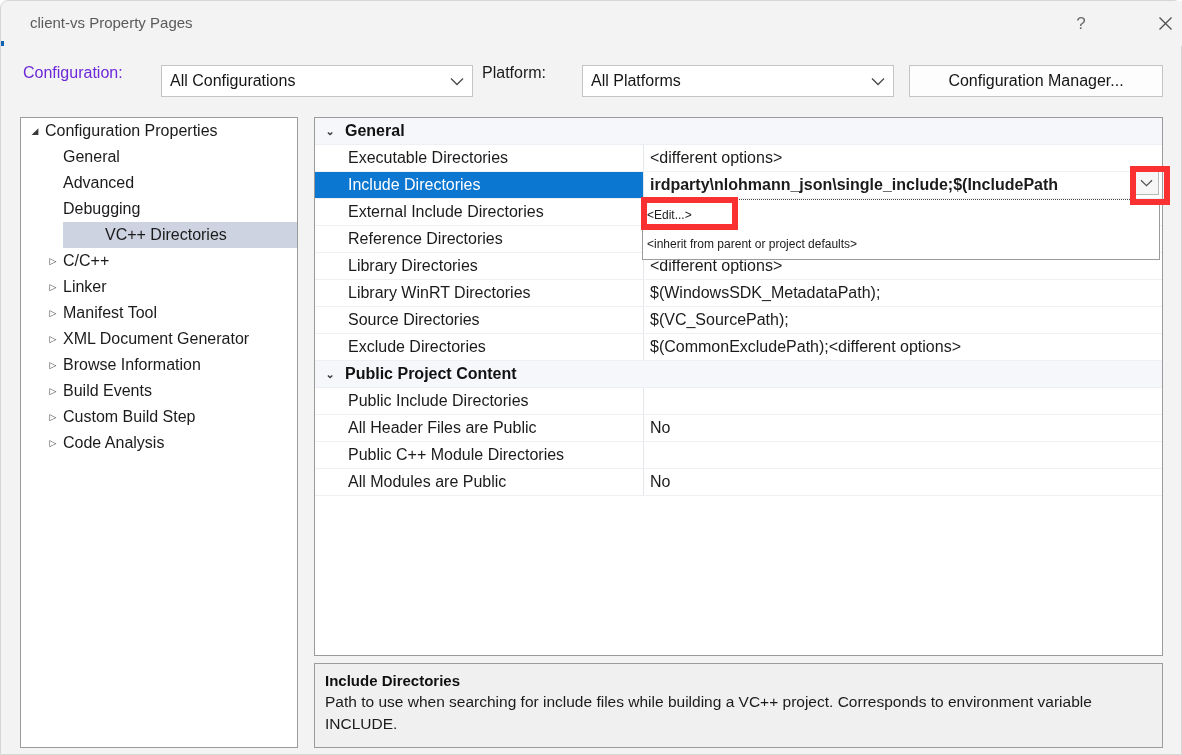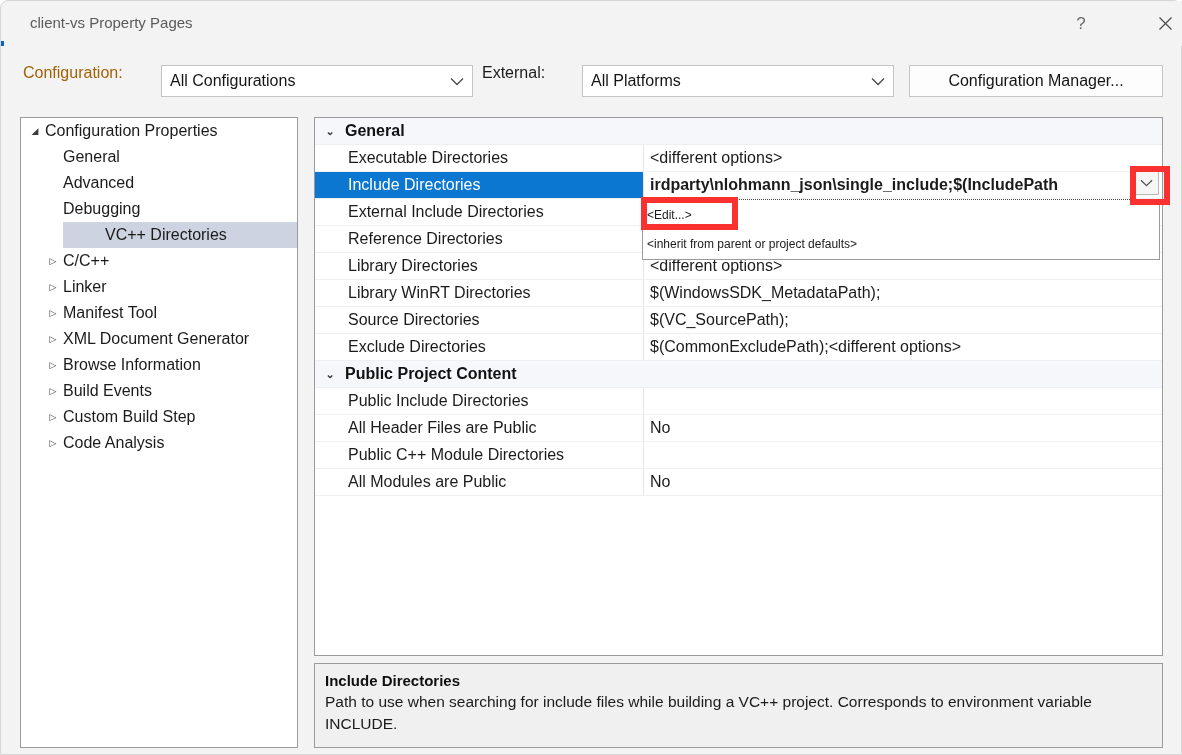--- a/index.html
+++ b/index.html
@@ -81,21 +81,21 @@
     left: 0;
     top: 45px;
     width: 1180px;
     height: 60px;
     background: #f3f3f3;
   }
   #lbl-configuration {
     position: absolute;
     left: 22px; top: 18px;
     font-size: 16px;
-    color: #a16207;
+    color: #6d28d9;
     white-space: nowrap;
   }
   #cmb-configuration {
     position: absolute;
     left: 160px; top: 64px;
     width: 312px;
     height: 32px;
   }
   #lbl-platform {
     position: absolute;
@@ -340,21 +340,21 @@
       <svg width="15" height="15" viewBox="0 0 15 15" aria-hidden="true">
         <line x1="1.5" y1="1.5" x2="13.5" y2="13.5" stroke="#4d4d4d" stroke-width="1.2"></line>
         <line x1="13.5" y1="1.5" x2="1.5" y2="13.5" stroke="#4d4d4d" stroke-width="1.2"></line>
       </svg>
     </div>
   </div>
   <div id="edge-accent"></div>
 
   <div id="toolbar">
     <div id="lbl-configuration">Configuration:</div>
-    <div id="lbl-platform">External:</div>
+    <div id="lbl-platform">Platform:</div>
   </div>
 
   <div class="combo" id="cmb-platform">
     <div class="combo-value">All Platforms</div>
     <div class="combo-arrow">
       <svg width="14" height="9" viewBox="0 0 14 9" aria-hidden="true">
         <polyline points="1,1.5 7,7.5 13,1.5" fill="none" stroke="#4a4a4a" stroke-width="1.3"></polyline>
       </svg>
     </div>
   </div>

